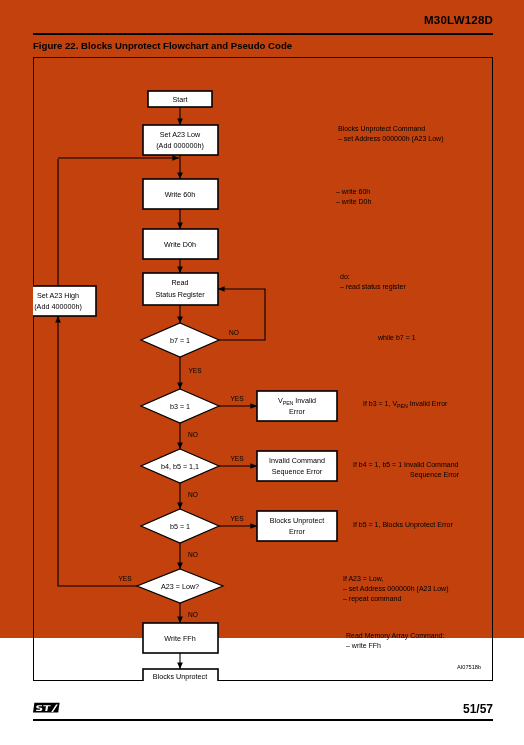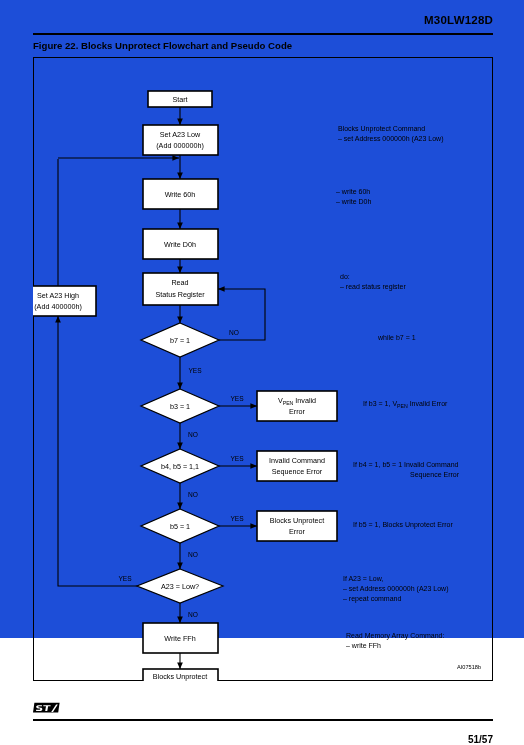--- a/index.html
+++ b/index.html
@@ -12,21 +12,21 @@
     height: 745px;
     position: relative;
     font-family: "Liberation Sans", sans-serif;
     overflow: hidden;
   }
   .page {
     position: absolute;
     left: 0; top: 0;
     width: 524px;
     height: 638px;
-    background: #1d4ed8;
+    background: #c2410c;
   }
   
   .header {
     position: absolute;
     left: 33px;
     top: 14px;
     width: 460px;
     height: 20px;
   }
   .header-title {
@@ -134,22 +134,22 @@
     position: absolute;
     left: 33px;
     top: 719px;
     width: 460px;
     height: 2px;
     background: #000;
   }
   .footer-page {
     position: absolute;
     right: 31px;
-    top: 734px;
-    font-size: 10px;
+    top: 702px;
+    font-size: 12px;
     font-weight: bold;
     color: #000;
   }
   .st-logo {
     position: absolute;
     left: 33px;
     top: 697px;
     width: 28px;
     height: 20px;
   }

